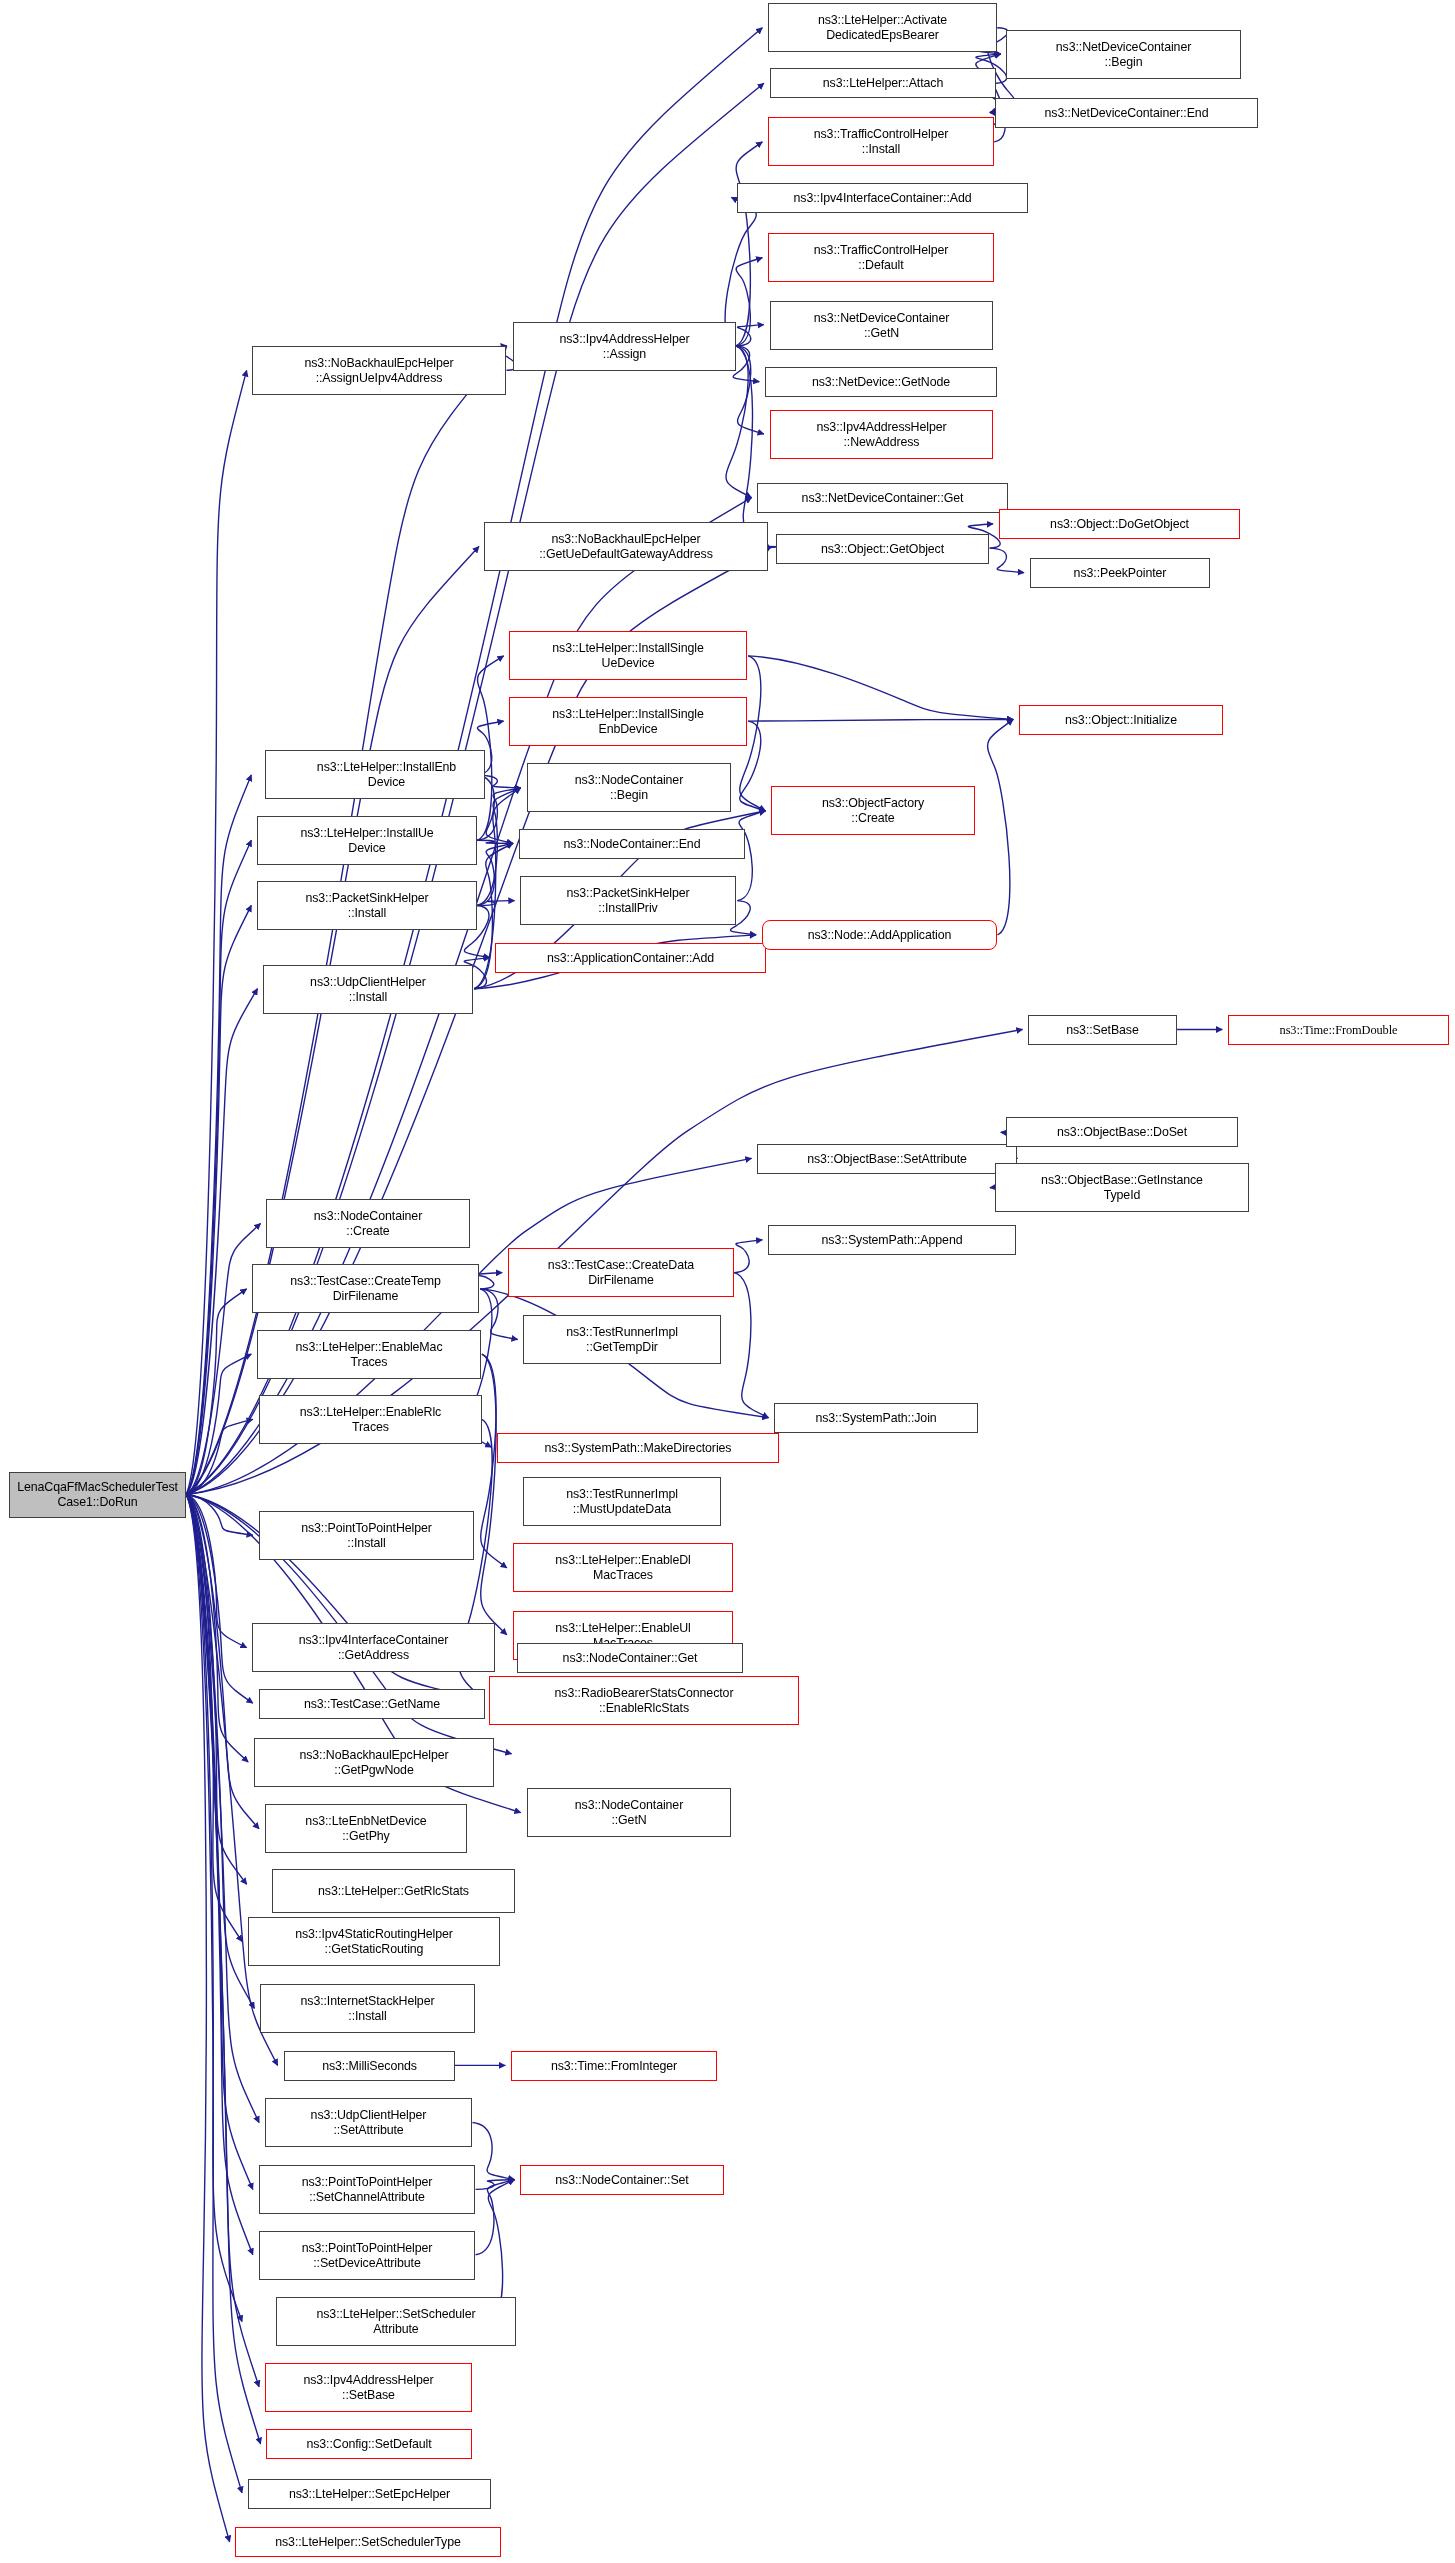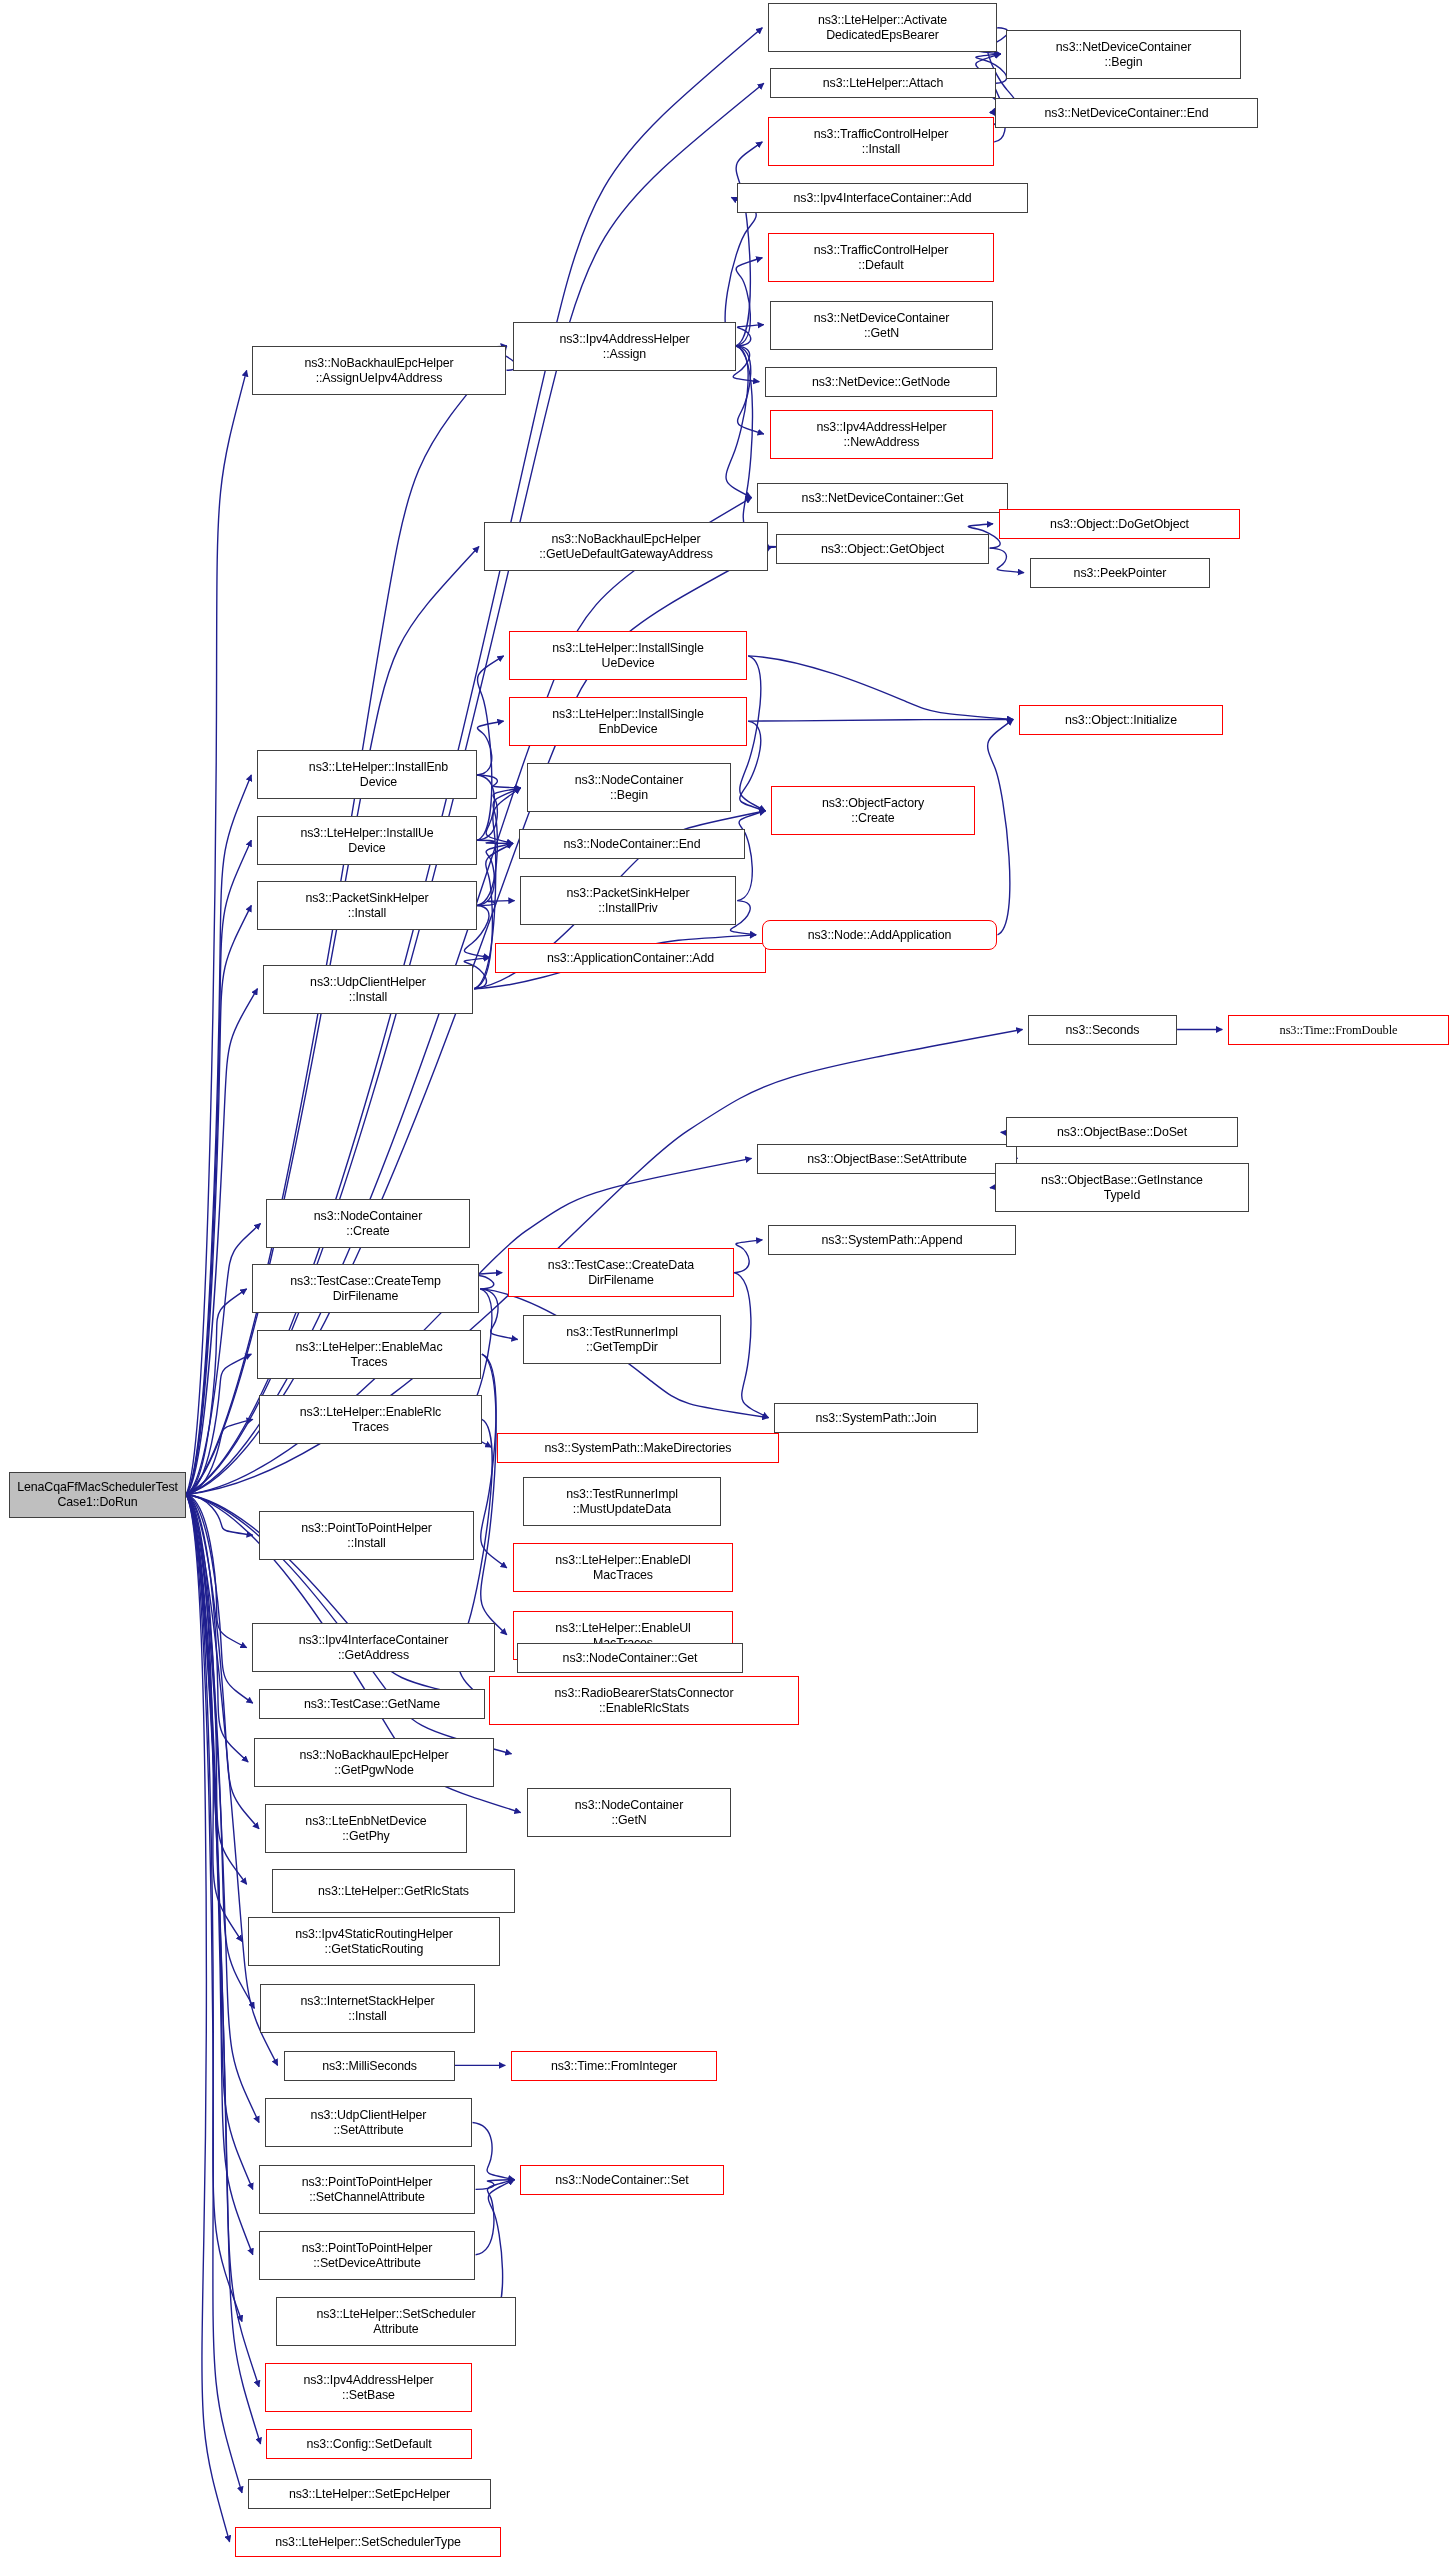--- a/index.html
+++ b/index.html
@@ -190,33 +190,33 @@
       <div class="node red" style="left: 509px; top: 631px; width: 238px; height: 49px;">ns3::LteHelper::InstallSingle
 UeDevice</div>
       <div class="node red" style="left: 509px; top: 697px; width: 238px; height: 49px;">ns3::LteHelper::InstallSingle
 EnbDevice</div>
       <div class="node" style="left: 527px; top: 763px; width: 204px; height: 49px;">ns3::NodeContainer
 ::Begin</div>
       <div class="node" style="left: 519px; top: 829px; width: 226px; height: 30px;">ns3::NodeContainer::End</div>
       <div class="node" style="left: 520px; top: 876px; width: 216px; height: 49px;">ns3::PacketSinkHelper
 ::InstallPriv</div>
       <div class="node red" style="left: 495px; top: 943px; width: 271px; height: 30px;">ns3::ApplicationContainer::Add</div>
-      <div class="node" style="left: 257px; top: 750px; width: 220px; height: 49px; padding-left: 26px;">ns3::LteHelper::InstallEnb
+      <div class="node" style="left: 265px; top: 750px; width: 220px; height: 49px; padding-left: 26px;">ns3::LteHelper::InstallEnb
 Device</div>
       <div class="node" style="left: 257px; top: 816px; width: 220px; height: 49px;">ns3::LteHelper::InstallUe
 Device</div>
       <div class="node" style="left: 257px; top: 881px; width: 220px; height: 49px;">ns3::PacketSinkHelper
 ::Install</div>
       <div class="node" style="left: 263px; top: 965px; width: 210px; height: 49px;">ns3::UdpClientHelper
 ::Install</div>
       <div class="node red" style="left: 771px; top: 786px; width: 204px; height: 49px;">ns3::ObjectFactory
 ::Create</div>
       <div class="node red" style="left: 762px; top: 920px; width: 235px; height: 30px; border-radius: 8px;">ns3::Node::AddApplication</div>
       <div class="node red" style="left: 1019px; top: 705px; width: 204px; height: 30px;">ns3::Object::Initialize</div>
-      <div class="node" style="left: 1028px; top: 1015px; width: 149px; height: 30px;">ns3::Seconds</div>
+      <div class="node" style="left: 1028px; top: 1015px; width: 149px; height: 30px;">ns3::SetBase</div>
       <div class="node red" style="left: 1228px; top: 1015px; width: 221px; height: 30px; font-family: Liberation Serif, serif;">ns3::Time::FromDouble</div>
       <div class="node" style="left: 757px; top: 1144px; width: 260px; height: 30px;">ns3::ObjectBase::SetAttribute</div>
       <div class="node" style="left: 1006px; top: 1117px; width: 232px; height: 30px;">ns3::ObjectBase::DoSet</div>
       <div class="node" style="left: 995px; top: 1163px; width: 254px; height: 49px;">ns3::ObjectBase::GetInstance
 TypeId</div>
       <div class="node" style="left: 266px; top: 1199px; width: 204px; height: 49px;">ns3::NodeContainer
 ::Create</div>
       <div class="node" style="left: 252px; top: 1264px; width: 227px; height: 49px;">ns3::TestCase::CreateTemp
 DirFilename</div>
       <div class="node" style="left: 257px; top: 1330px; width: 224px; height: 49px;">ns3::LteHelper::EnableMac

